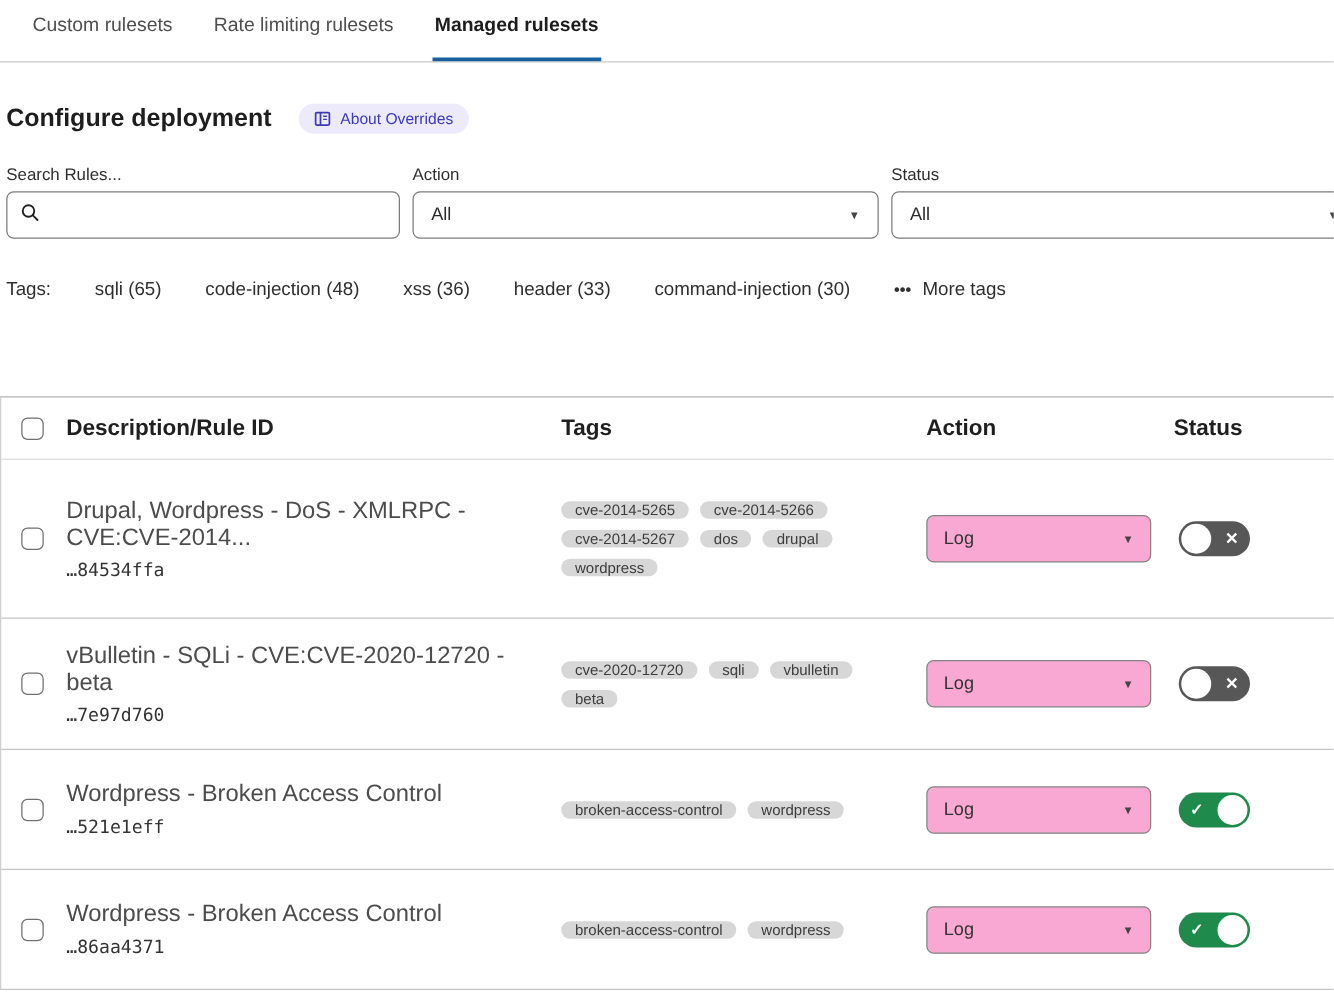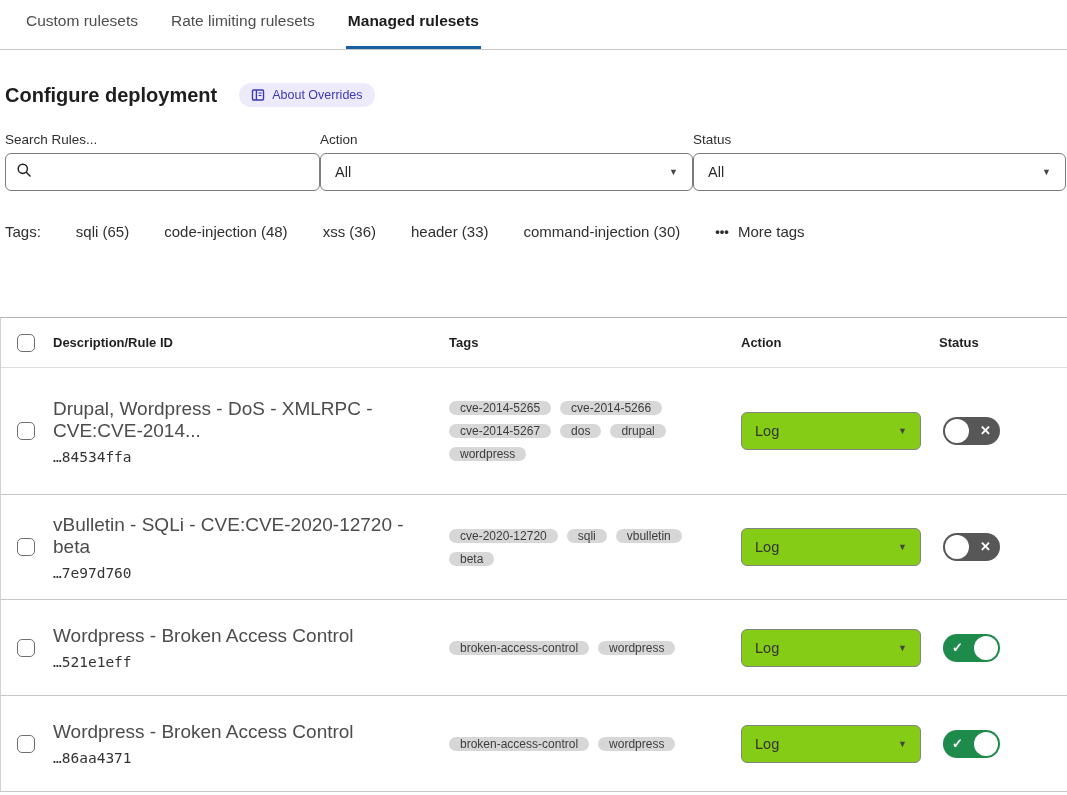--- a/index.html
+++ b/index.html
@@ -39,21 +39,21 @@
     background: #edebfb; color: #3c39b4;
     font-size: 12.5px;
     padding: 5px 12px; border-radius: 13px;
     cursor: pointer;
   }
   .about-badge svg { display: block; }
 
   
   .filters {
     display: flex; align-items: flex-end;
-    margin: 25px 0 12px 5px; 
+    margin: 25px 0 12px 5px; gap: 10px;
   }
   .filter-col { display: flex; flex-direction: column; }
   .filter-label { font-size: 13.5px; color: #2e2e2e; margin-bottom: 6px; }
   .search-box {
     width: 315px; height: 38px;
     border: 1px solid #7c7c7c; border-radius: 6px;
     display: flex; align-items: center; padding: 0 10px; gap: 8px;
     background: #fff;
   }
   .search-box input {
@@ -94,21 +94,21 @@
     border-left: 1px solid #d0d0d0;
     border-bottom: 1px solid #c6c6c6;
     width: 1067px;
   }
   .t-row {
     display: grid;
     grid-template-columns: 52px 396px 292px 198px auto;
     align-items: center;
   }
   .t-head { height: 50px; border-bottom: 1px solid #dddddd; }
-  .t-head .col-label { font-size: 13px; font-weight: bold; color: #1f1f1f; }
+  .t-head .col-label { font-size: 18px; font-weight: bold; color: #1f1f1f; }
   .t-body-row { border-bottom: 1px solid #c6c6c6; }
   .t-body-row:last-child { border-bottom: none; }
   .cell-check { padding-left: 16px; }
   .checkbox {
     width: 18px; height: 18px;
     border: 1.5px solid #6f6f6f; border-radius: 5px;
     background: #fff; cursor: pointer;
   }
   .desc-cell { padding-right: 30px; }
   .desc-title { font-size: 19px; color: #4c4c4c; margin-bottom: 7px; }
@@ -117,21 +117,21 @@
   .pill {
     background: #d7d7d7; color: #3d3d3d;
     font-size: 12px; padding: 0 11px; border-radius: 11px;
     white-space: nowrap;
   }
   .row-select {
     width: 180px; height: 38px;
     border: 1px solid #848484; border-radius: 6px;
     display: flex; align-items: center; justify-content: space-between;
     padding: 0 13px; font-size: 14.5px; color: #333;
-    background: #84cc16; cursor: pointer; gap: 39px;
+    background: #f9a8d4; cursor: pointer; gap: 39px;
   }
   .toggle {
     position: relative; width: 57px; height: 28px;
     border-radius: 14px; margin-left: 4px; cursor: pointer;
   }
   .toggle.off { background: #575757; }
   .toggle.on  { background: #1e8a4c; }
   .knob {
     position: absolute; top: 2px; width: 24px; height: 24px;
     border-radius: 50%; background: #fff;

